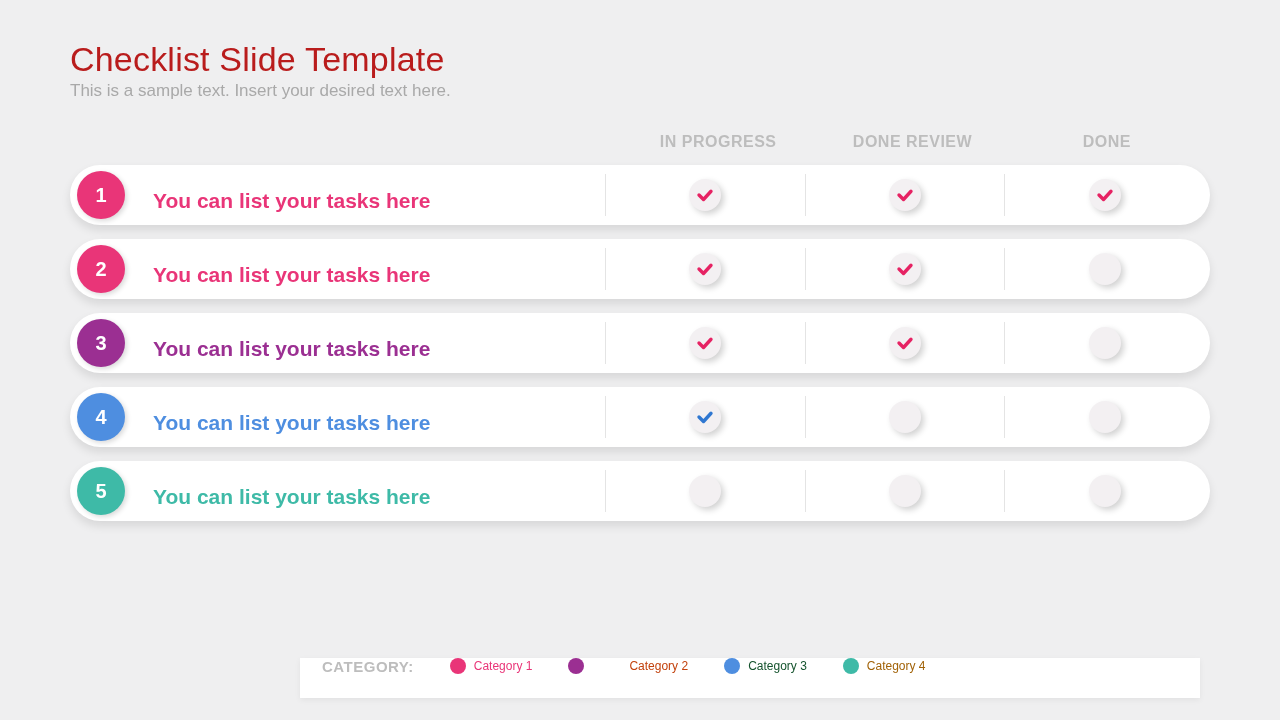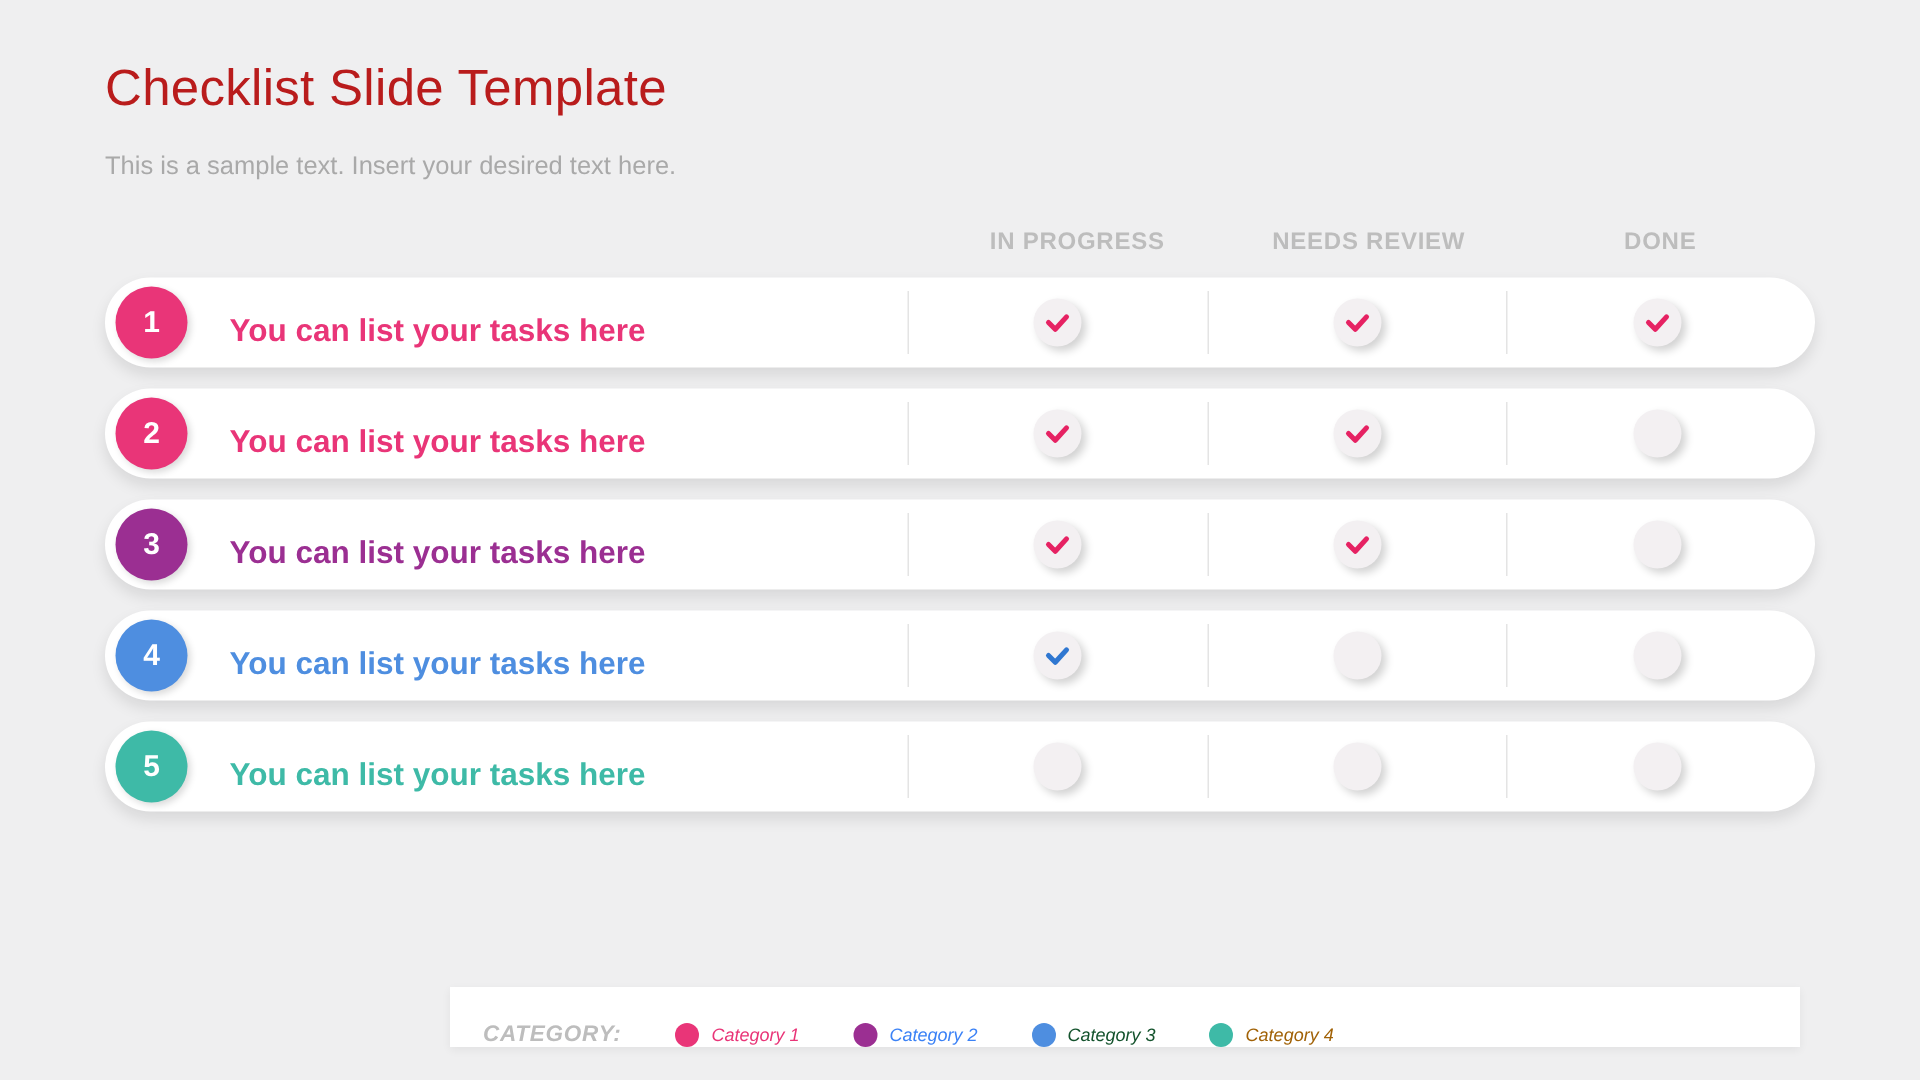--- a/index.html
+++ b/index.html
@@ -12,21 +12,21 @@
   }
   .title {
     font-size: 34px;
     font-weight: 400;
     color: #b91c1c;
     letter-spacing: 0.2px;
   }
   .subtitle {
     font-size: 17px;
     color: #a9a9a9;
-    margin-top: 22px;
+    margin-top: 2px;
     font-weight: 400;
   }
 
   .headers {
     display: flex;
     margin-top: 32px;
     padding: 0 6px;
   }
   .headers .spacer { flex: 0 0 545px; }
   .headers .col {
@@ -95,25 +95,24 @@
   .check-circle svg { width: 18px; height: 18px; }
 
   .legend {
     position: absolute;
     bottom: 22px;
     left: 300px;
     right: 80px;
     background: #fff;
     height: 40px;
     display: flex;
-    align-items: flex-end;
+    align-items: flex-start;
     padding: 0 22px;
     gap: 36px;
     box-shadow: 0 2px 6px rgba(0,0,0,0.06);
-    font-style: italic;
   }
   .legend-title {
     font-size: 15px;
     font-weight: 700;
     letter-spacing: 0.5px;
     color: #bdbdbd;
   }
   .legend-item {
     display: flex;
     align-items: center;
@@ -126,21 +125,21 @@
 </style>
 </head>
 <body>
 
 <h1 class="title">Checklist Slide Template</h1>
 <p class="subtitle">This is a sample text. Insert your desired text here.</p>
 
 <div class="headers">
   <div class="spacer"></div>
   <div class="col">IN PROGRESS</div>
-  <div class="col">NEEDS REVIEW</div>
+  <div class="col">DONE REVIEW</div>
   <div class="col">DONE</div>
 </div>
 
 <div id="rows-container">
     <div class="row">
       <div class="num-circle" style="background: rgb(233, 53, 120);">1</div>
       <div class="task-label" style="color: rgb(233, 53, 120);">You can list your tasks here</div>
       <div class="cell">
         <div class="check-circle">
           <svg viewBox="0 0 24 24" fill="none" stroke="#e62263" stroke-width="4.5" stroke-linecap="round" stroke-linejoin="round">
@@ -237,21 +236,21 @@
     </div>
   </div>
 
 <div class="legend">
   <span class="legend-title">CATEGORY:</span>
   <div id="legend-items" style="display:contents"><div class="legend-item">
         <span class="legend-dot" style="background: rgb(233, 53, 120);"></span>
         <span style="color: rgb(233, 53, 120);">Category 1</span>
       </div><div class="legend-item">
         <span class="legend-dot" style="background: rgb(155, 47, 146);"></span>
-        <span style="color: #3b82f6;">Category 2</span>
+        <span style="color: #c2410c; margin-left: 37px;">Category 2</span>
       </div><div class="legend-item">
         <span class="legend-dot" style="background: rgb(78, 142, 224);"></span>
         <span style="color: #14532d;">Category 3</span>
       </div><div class="legend-item">
         <span class="legend-dot" style="background: rgb(62, 186, 167);"></span>
         <span style="color: #a16207;">Category 4</span>
       </div></div>
 </div>
 
 </body></html>

